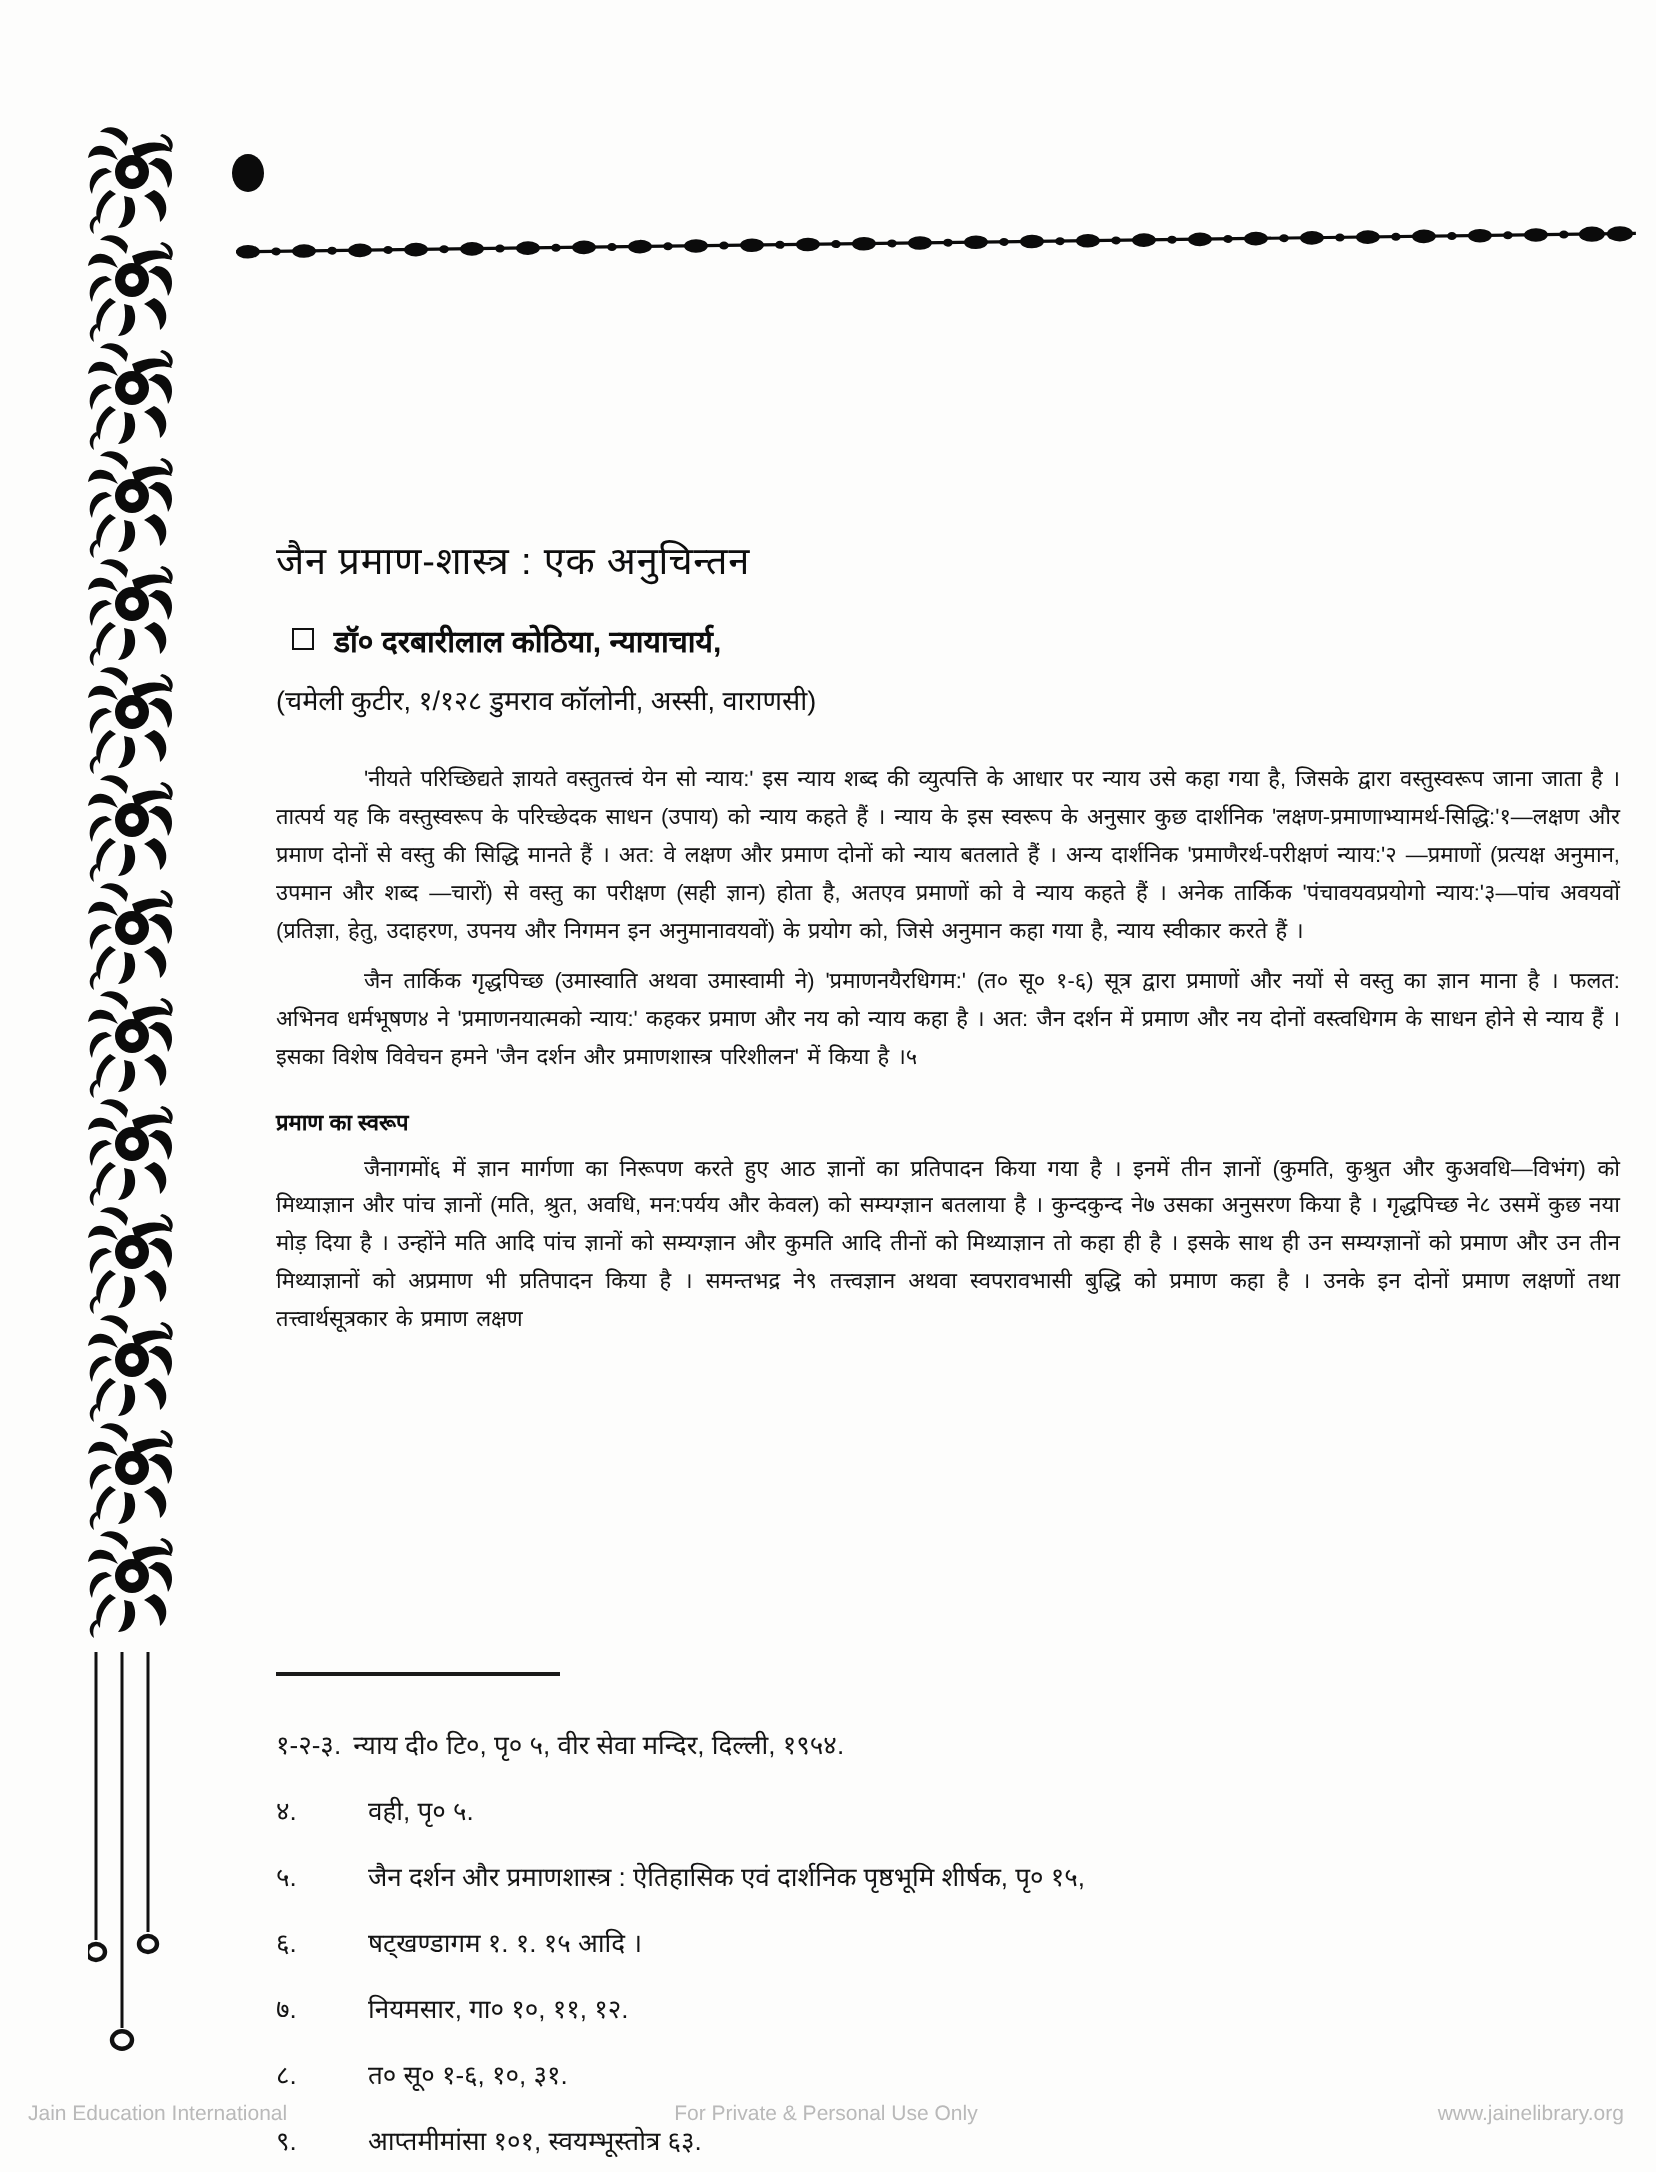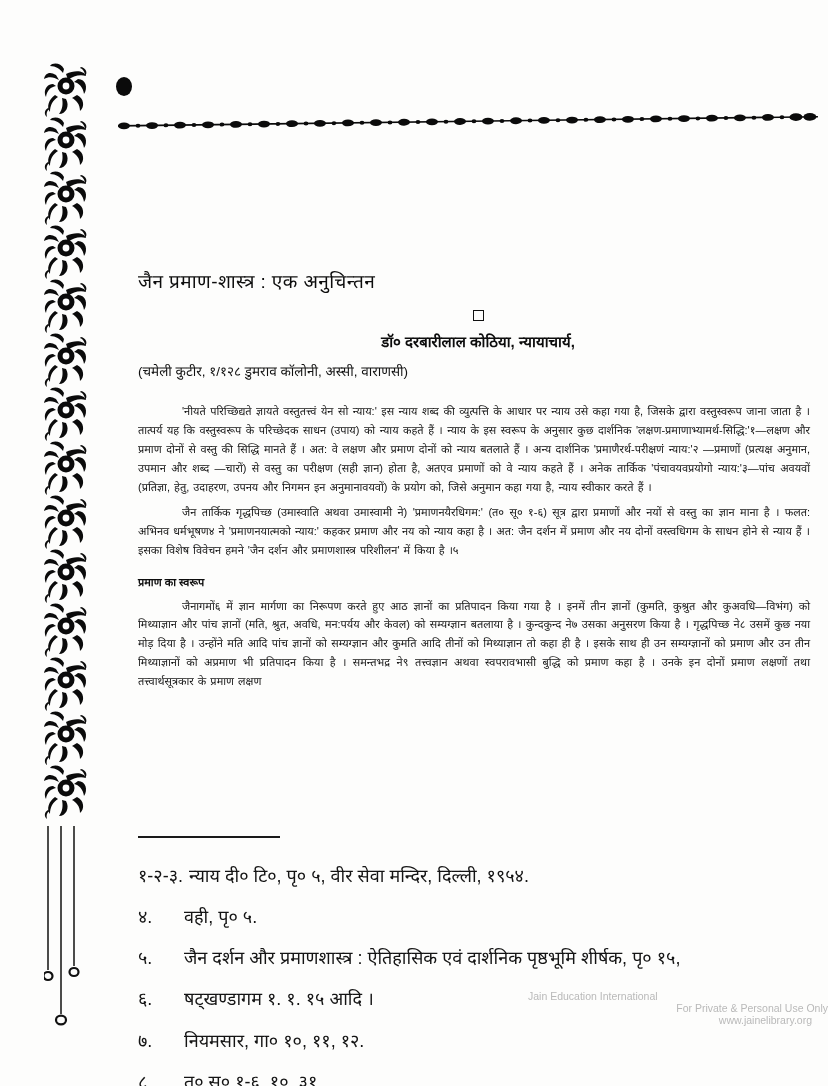--- a/index.html
+++ b/index.html
@@ -83,21 +83,20 @@
   .byline {
     font-family: "Liberation Sans", "DejaVu Sans", sans-serif;
     font-size: 15px;
     font-weight: bold;
     color: #0d0d0d;
     margin: 0 0 12px 0;
     display: flex;
     align-items: center;
     gap: 10px;
     padding-left: 8px;
-    flex-direction: column;
   }
   .sq-bullet {
     display: inline-block;
     width: 9px;
     height: 9px;
     border: 1.4px solid #111;
     background: transparent;
     flex: 0 0 auto;
   }
 
@@ -141,46 +140,45 @@
     background: #1a1a1a;
     margin: 0 0 12px 0;
   }
   .fn-list {
     list-style: none;
     margin: 0;
     padding: 0;
   }
   .fn-item {
     font-family: "Liberation Sans", "DejaVu Sans", sans-serif;
-    font-size: 18px;
+    font-size: 13px;
     line-height: 1.62;
     color: #141414;
     display: flex;
     align-items: baseline;
   }
   .fn-num {
     flex: 0 0 auto;
     min-width: 46px;
     white-space: nowrap;
   }
   .fn-num.wide { min-width: 0; padding-right: 6px; }
   .fn-text { flex: 1 1 auto; margin-top: 12px; }
 
   
   .footer {
     position: absolute;
     left: 0;
-    top: 990px;
+    top: 1051px;
     width: 828px;
     display: flex;
-    align-items: flex-end;
+    align-items: center;
     font-family: "Liberation Sans", "DejaVu Sans", sans-serif;
     font-size: 10.5px;
     color: #b9b9b9;
-    flex-direction: column;
   }
   .footer-left  { width: 300px; padding-left: 14px; text-align: left; }
   .footer-mid   { flex: 1 1 auto; text-align: center; }
   .footer-right { width: 300px; padding-right: 16px; text-align: right; }
 </style>
 </head>
 <body>
 
 <div class="page-scan"></div>
 

